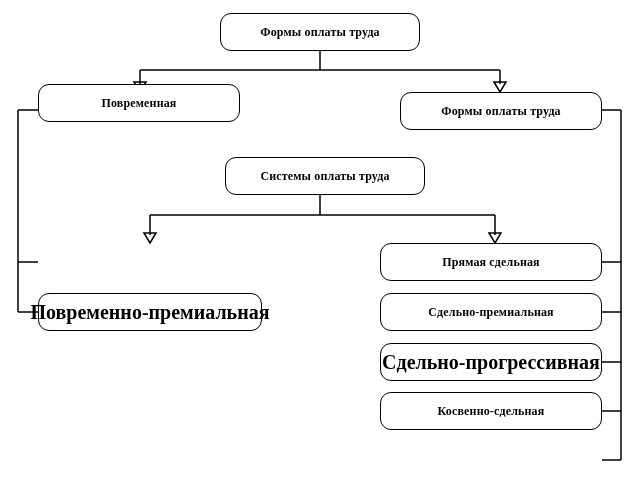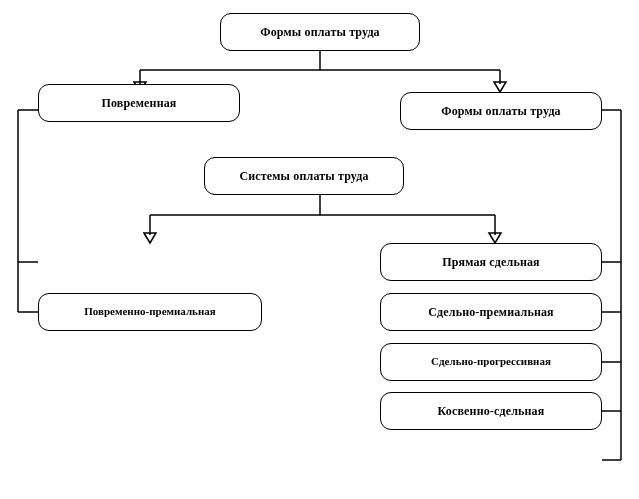--- a/index.html
+++ b/index.html
@@ -20,21 +20,21 @@
     align-items:center;
     justify-content:center;
     text-align:center;
     font-weight:bold;
     color:#000000;
     font-size:12px;
     line-height:1.05;
     letter-spacing:0.15px;
     white-space:nowrap;
   }
-  .node.tight{font-size:11px;letter-spacing:0px;}
+  .node.tight{font-size:20px;letter-spacing:0px;}
   svg.wires{
     position:absolute;left:0;top:0;width:639px;height:499px;
     pointer-events:none;
   }
   svg.wires line, svg.wires path{stroke:#000000;stroke-width:1.5px;fill:none;}
 </style>
 </head>
 <body>
 
 <div id="canvas">
@@ -74,21 +74,21 @@
     <line x1="621" y1="411" x2="602" y2="411"></line>
     <line x1="621" y1="460" x2="602" y2="460"></line>
   </svg>
 
   <div class="node" style="left:220px;top:13px;width:200px;height:38px;">Формы оплаты труда</div>
 
   <div class="node" style="left:38px;top:84px;width:202px;height:38px;">Повременная</div>
 
   <div class="node" style="left:400px;top:92px;width:202px;height:38px;">Формы оплаты труда</div>
 
-  <div class="node" style="left:204px;top:157px;width:200px;height:38px;">Системы оплаты труда</div>
+  <div class="node" style="left:225px;top:157px;width:200px;height:38px;">Системы оплаты труда</div>
 
 
   <div class="node tight" style="left:38px;top:293px;width:224px;height:38px;">Повременно-премиальная</div>
 
   <div class="node" style="left:380px;top:243px;width:222px;height:38px;">Прямая сдельная</div>
 
   <div class="node" style="left:380px;top:293px;width:222px;height:38px;">Сдельно-премиальная</div>
 
   <div class="node tight" style="left:380px;top:343px;width:222px;height:38px;">Сдельно-прогрессивная</div>
 

